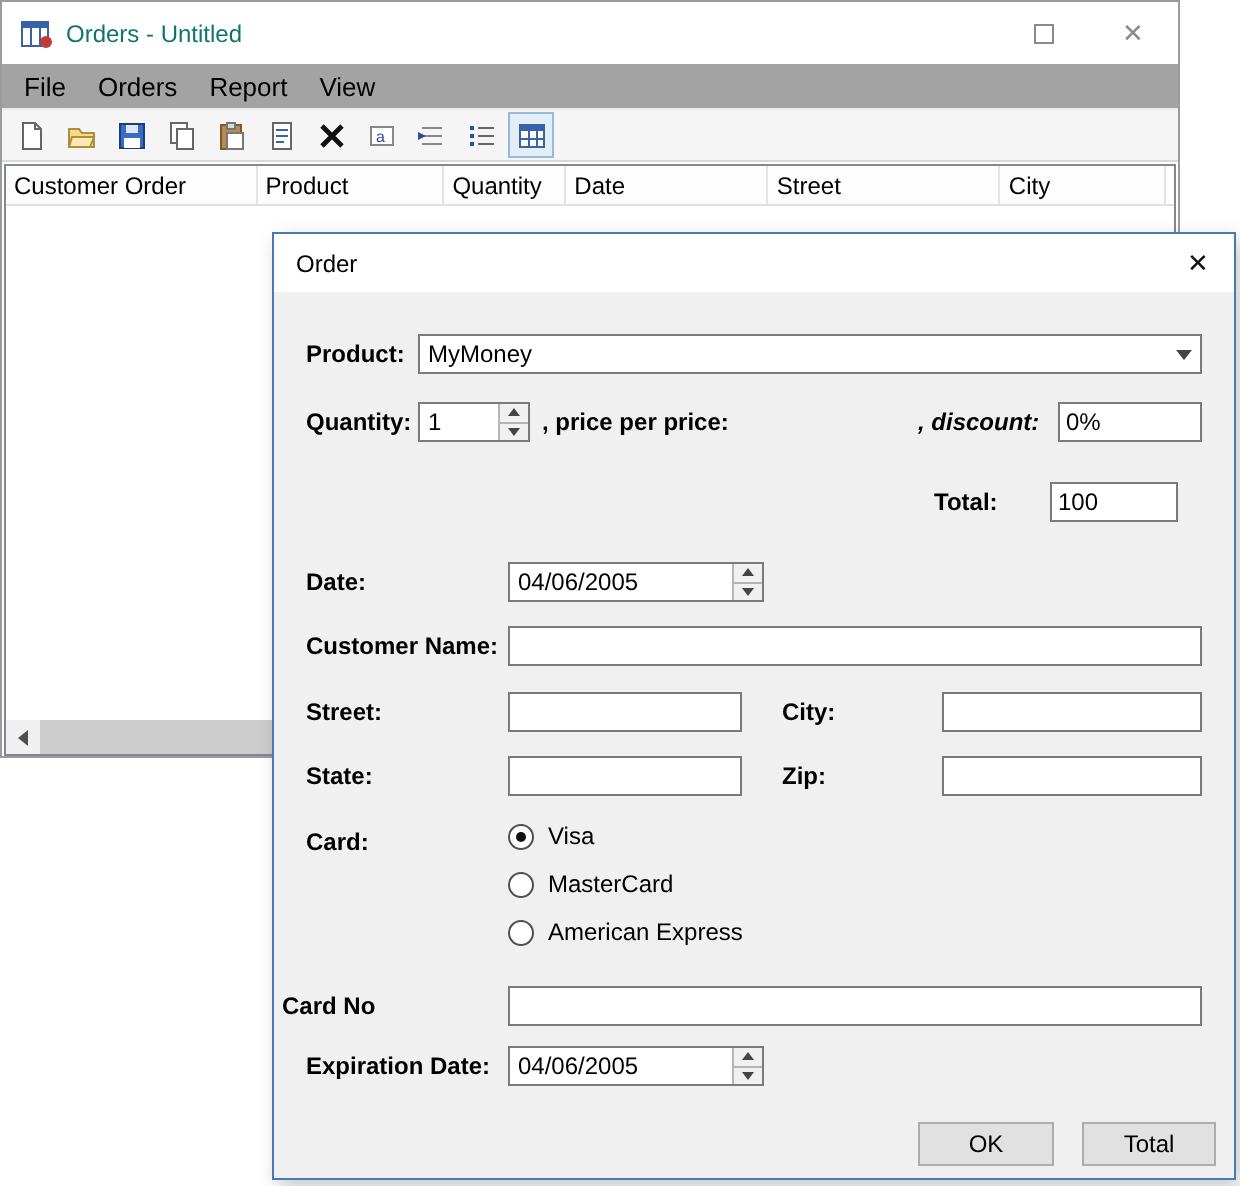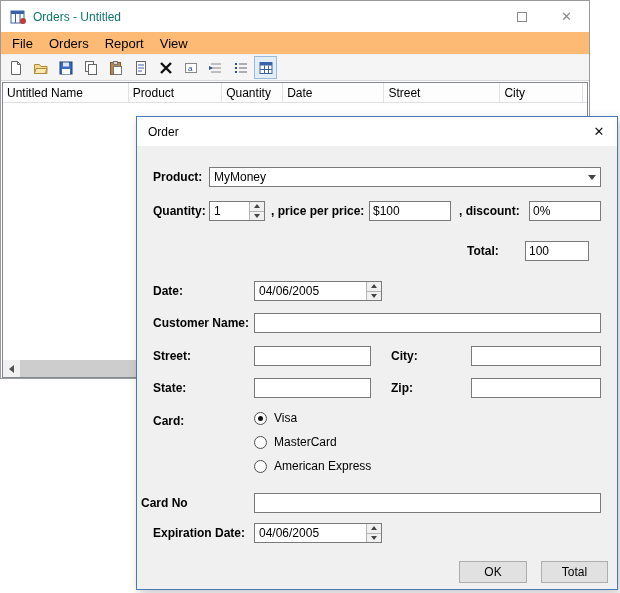--- a/index.html
+++ b/index.html
@@ -13,21 +13,21 @@
     position:absolute; left:0; top:0; width:590px; height:379px;
     background:#fff; border:1px solid #9b9b9b;
   }
   .titlebar { height:31px; display:flex; align-items:center; background:#fff; }
   .app-icon { margin-left:9px; width:16px; height:16px; }
   .title-text { color:#0f766e; font-size:12px; margin-left:7px; }
   .caption-buttons { margin-left:auto; display:flex; height:31px; }
   .cap-btn { width:45px; height:31px; display:flex; align-items:center; justify-content:center; color:#8a8a8a; }
   .max-glyph { width:10px; height:10px; border:1px solid #8a8a8a; display:block; }
   .close-glyph { font-size:13px; line-height:1; }
-  .menubar { height:22px; display:flex; align-items:center; padding-left:3px; font-size:13px; background:#fdba74; }
+  .menubar { height:22px; display:flex; align-items:center; padding-left:3px; font-size:13px; background:#a3a3a3; }
   .menu-item { padding:3px 8px; }
   .toolbar {
     height:27px; background:#f5f5f5; border-top:1px solid #ededed; border-bottom:1px solid #d8d8d8;
     display:flex; align-items:center; padding-left:3px; gap:2px;
   }
   .tool-btn { width:23px; height:23px; display:flex; align-items:center; justify-content:center; border:1px solid transparent; background:transparent; padding:0; }
   .tool-btn.pressed { background:#e3eef9; border-color:#98b8dc; }
   
   .listview { position:absolute; left:1px; top:81px; width:586px; height:296px; border:1px solid #828790; background:#fff; display:flex; flex-direction:column; }
   .lv-header { height:20px; display:flex; border-bottom:1px solid #e0e0e0; background:#fdfdfd; flex:0 0 20px; }
@@ -179,21 +179,21 @@
           <rect x="2" y="2.5" width="12" height="3" fill="#3a62a8"></rect>
           <line x1="6.5" y1="5.5" x2="6.5" y2="13.5" stroke="#3a62a8"></line>
           <line x1="10.5" y1="5.5" x2="10.5" y2="13.5" stroke="#3a62a8"></line>
           <line x1="2" y1="9.5" x2="14" y2="9.5" stroke="#3a62a8"></line>
         </svg>
     </button>
   </div>
 
   <div class="listview">
     <div class="lv-header">
-      <div class="lv-col">Untitled Name</div>
+      <div class="lv-col">Customer Order</div>
       <div class="lv-col">Product</div>
       <div class="lv-col">Quantity</div>
       <div class="lv-col">Date</div>
       <div class="lv-col">Street</div>
       <div class="lv-col">City</div>
       <div class="lv-col"></div>
     </div>
     <div class="lv-body"></div>
     <div class="h-scrollbar">
       <div class="sb-btn sb-left">
@@ -228,22 +228,21 @@
       <span class="spin">
         <span class="spin-btn">
             <span class="tri-up-s"></span>
           </span>
         <span class="spin-btn">
             <span class="tri-down-s"></span>
           </span>
       </span>
     </div>
     <span class="fld-label" style="left:134px; top:58px;">, price per price:</span>
-    <input class="tb" style="left: 232px; top: 55px; width: 82px;" value="$100">
-    <span class="fld-label" style="left:322px; top:58px;">, discount:</span>
+    <span class="fld-label" style="left:322px; top:58px;font-style:italic;">, discount:</span>
     <input class="tb" style="left: 392px; top: 55px; width: 72px;" value="0%">
 
     <span class="fld-label" style="left:330px; top:98px;">Total:</span>
     <input class="tb" style="left: 388px; top: 95px; width: 64px;" value="100">
 
     <span class="fld-label" style="left:16px; top:138px;">Date:</span>
     <div class="updown" style="left:117px; top:135px; width:128px;">
       <span class="updown-text">04/06/2005</span>
       <span class="spin">
         <span class="spin-btn">

